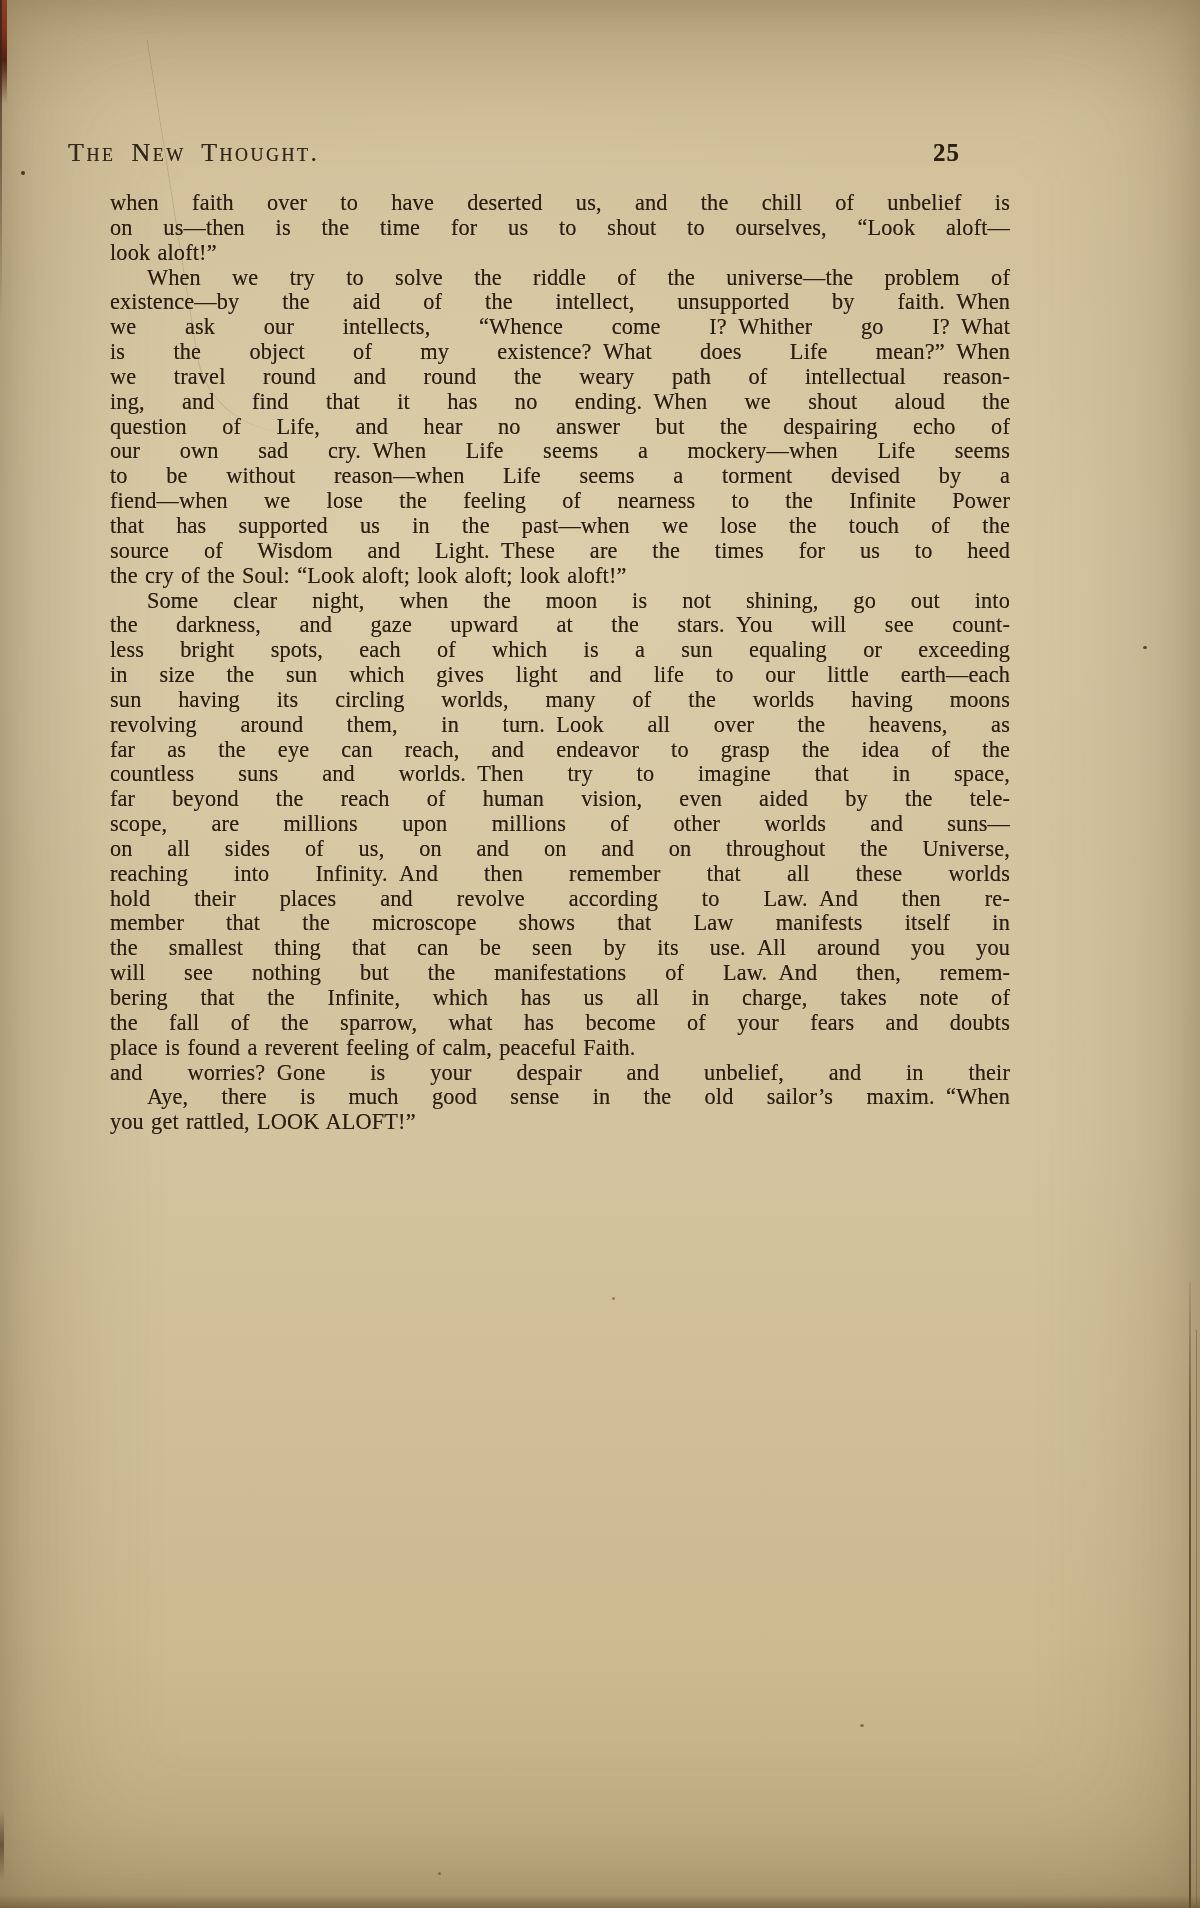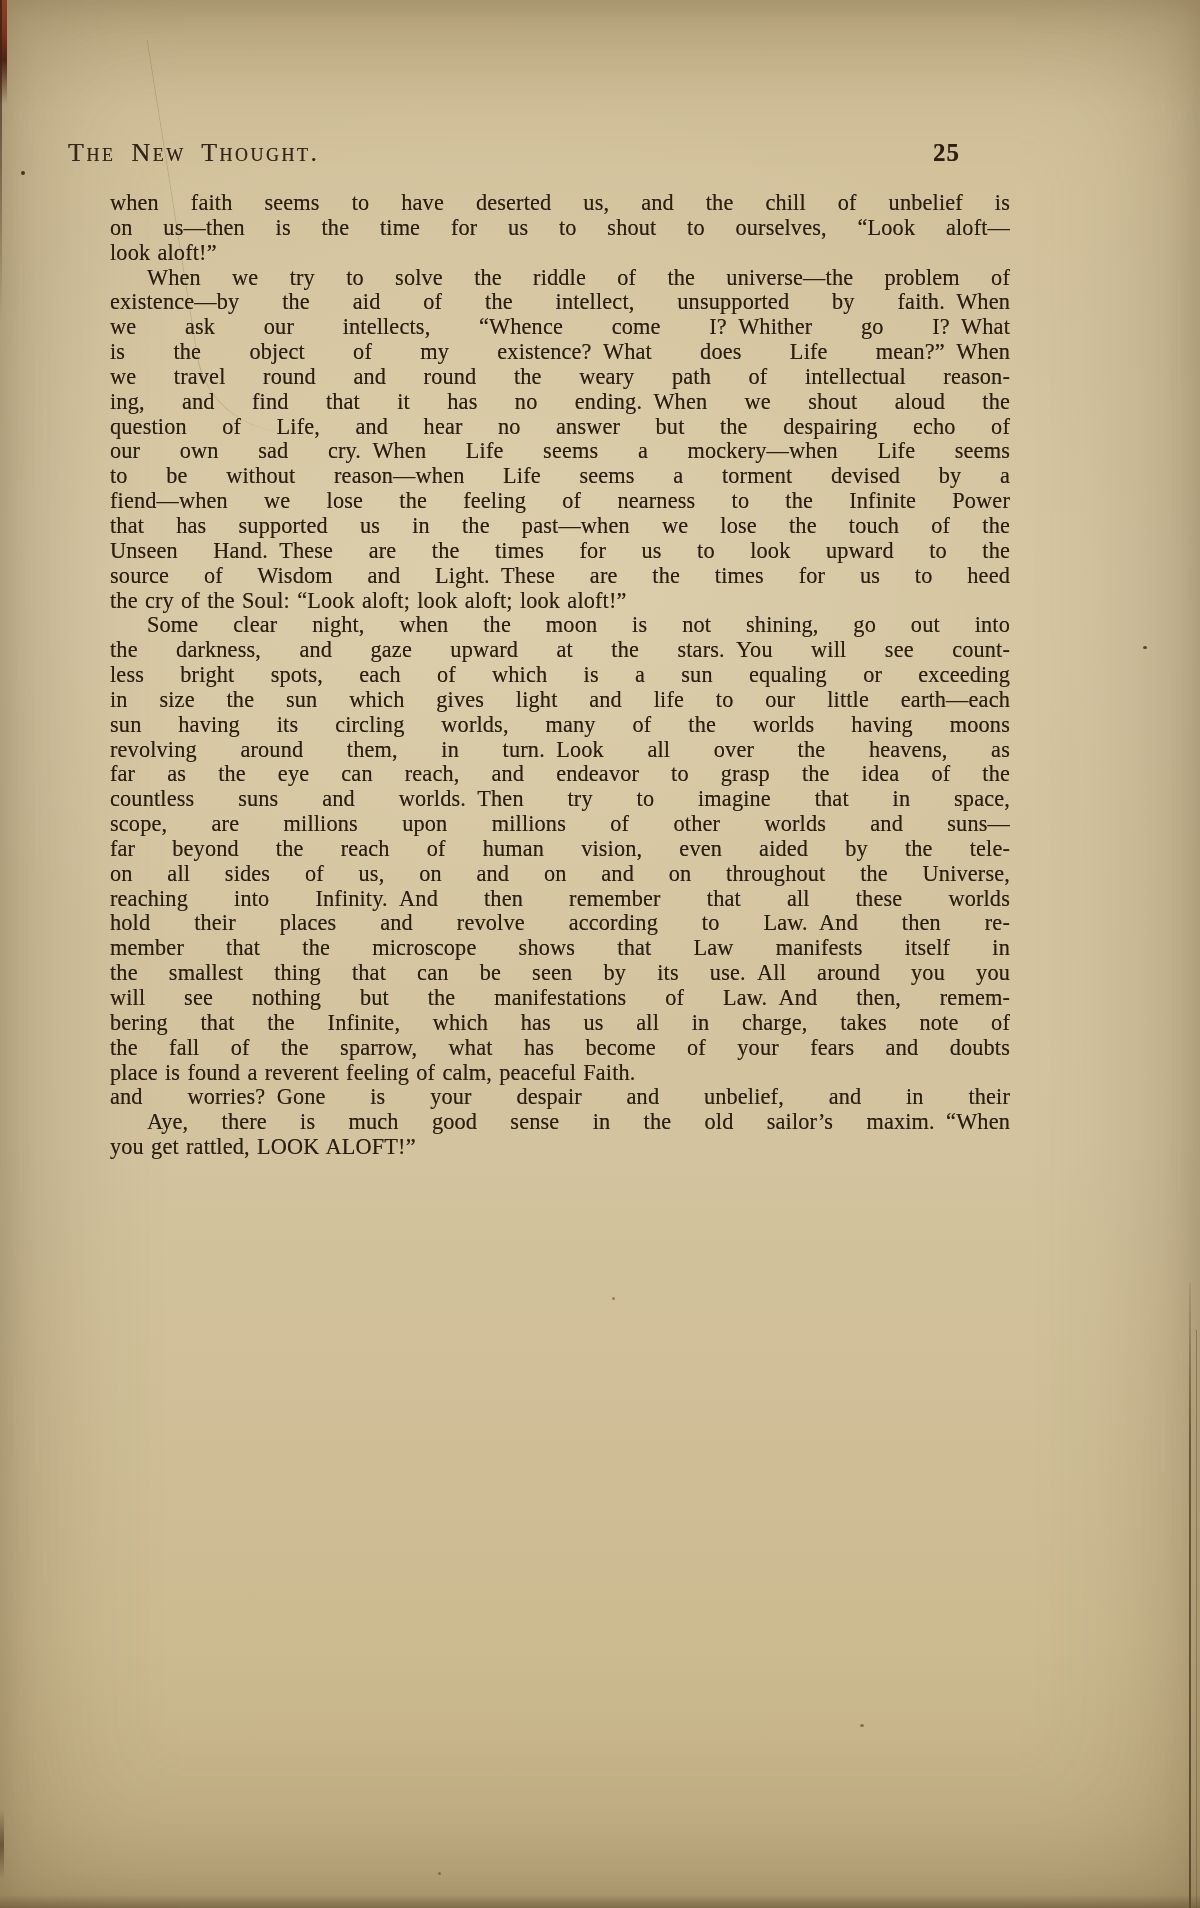--- a/index.html
+++ b/index.html
@@ -90,51 +90,50 @@
   <div class="spine-dark"></div>
   <div class="crease"></div>
 
   <div class="running-header">
     <span class="running-title">The New Thought.</span>
     <span class="page-number">25</span>
   </div>
 
   <div class="body-text">
       <div class="para">
-        <div class="line first">when faith seems to have deserted us, and the chill of unbelief is</div>
+        <div class="line first">when faith over to have deserted us, and the chill of unbelief is</div>
         <div class="line">on us—then is the time for us to shout to ourselves, “Look aloft—</div>
         <div class="line last">look aloft!”</div>
       </div>
       <div class="para indent">
         <div class="line first">When we try to solve the riddle of the universe—the problem of</div>
         <div class="line">existence—by the aid of the intellect, unsupported by faith. When</div>
         <div class="line">we ask our intellects, “Whence come I? Whither go I? What</div>
         <div class="line">is the object of my existence? What does Life mean?” When</div>
         <div class="line">we travel round and round the weary path of intellectual reason-</div>
         <div class="line">ing, and find that it has no ending. When we shout aloud the</div>
         <div class="line">question of Life, and hear no answer but the despairing echo of</div>
         <div class="line">our own sad cry. When Life seems a mockery—when Life seems</div>
         <div class="line">to be without reason—when Life seems a torment devised by a</div>
         <div class="line">fiend—when we lose the feeling of nearness to the Infinite Power</div>
         <div class="line">that has supported us in the past—when we lose the touch of the</div>
-        <div class="line">Unseen Hand. These are the times for us to look upward to the</div>
         <div class="line">source of Wisdom and Light. These are the times for us to heed</div>
         <div class="line last">the cry of the Soul: “Look aloft; look aloft; look aloft!”</div>
       </div>
       <div class="para indent">
         <div class="line first">Some clear night, when the moon is not shining, go out into</div>
         <div class="line">the darkness, and gaze upward at the stars. You will see count-</div>
         <div class="line">less bright spots, each of which is a sun equaling or exceeding</div>
         <div class="line">in size the sun which gives light and life to our little earth—each</div>
         <div class="line">sun having its circling worlds, many of the worlds having moons</div>
         <div class="line">revolving around them, in turn. Look all over the heavens, as</div>
         <div class="line">far as the eye can reach, and endeavor to grasp the idea of the</div>
         <div class="line">countless suns and worlds. Then try to imagine that in space,</div>
+        <div class="line">far beyond the reach of human vision, even aided by the tele-</div>
         <div class="line">scope, are millions upon millions of other worlds and suns—</div>
-        <div class="line">far beyond the reach of human vision, even aided by the tele-</div>
         <div class="line">on all sides of us, on and on and on throughout the Universe,</div>
         <div class="line">reaching into Infinity. And then remember that all these worlds</div>
         <div class="line">hold their places and revolve according to Law. And then re-</div>
         <div class="line">member that the microscope shows that Law manifests itself in</div>
         <div class="line">the smallest thing that can be seen by its use. All around you you</div>
         <div class="line">will see nothing but the manifestations of Law. And then, remem-</div>
         <div class="line">bering that the Infinite, which has us all in charge, takes note of</div>
         <div class="line">the fall of the sparrow, what has become of your fears and doubts</div>
         <div class="line last">place is found a reverent feeling of calm, peaceful Faith.</div>
         <div class="line">and worries? Gone is your despair and unbelief, and in their</div>

